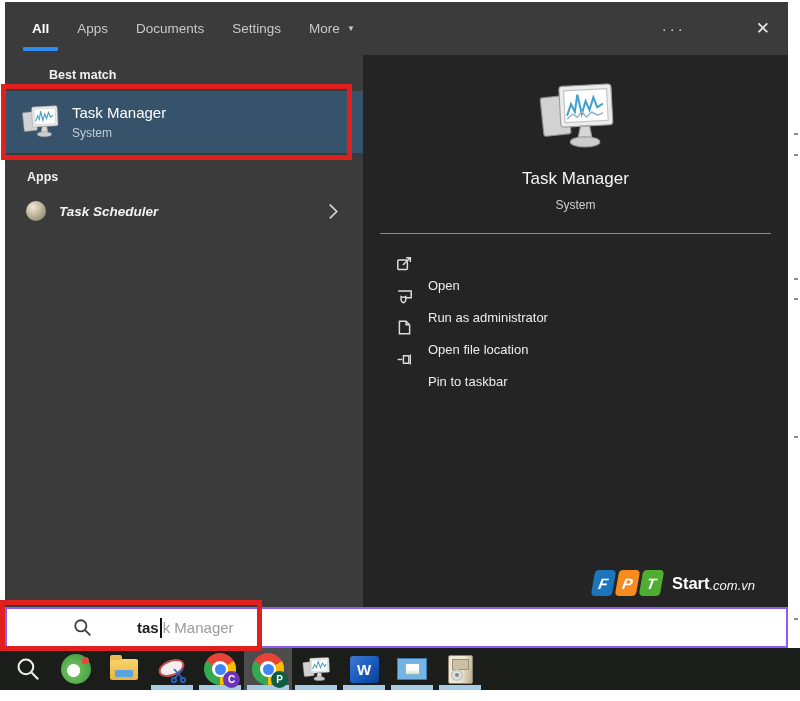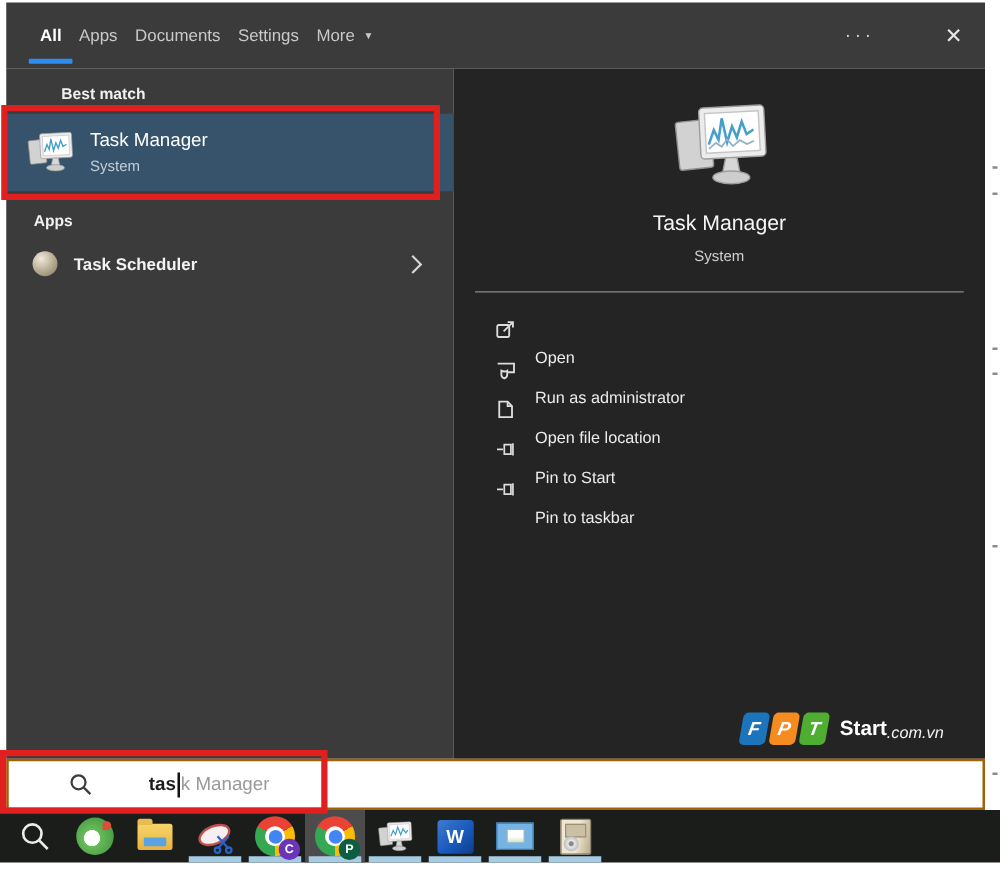--- a/index.html
+++ b/index.html
@@ -6,21 +6,21 @@
   html,body { width:800px; height:701px; }
   body {
     position: relative; background:#ffffff; overflow:hidden;
     font-family:"Liberation Sans", sans-serif;
     -webkit-font-smoothing: antialiased;
   }
   
   .flyout { position:absolute; left:5px; top:2px; width:783px; height:646px;
             display:flex; flex-direction:column; }
   .tabbar { height:53px; background:#3b3b3b; display:flex; align-items:center;
-            padding:0 18px 0 27px; gap:14px; flex:none; }
+            padding:0 18px 0 27px; gap:28px; flex:none; }
   .tab { color:#c9c9c9; font-size:13.5px; position:relative; height:100%;
          display:flex; align-items:center; }
   .tab.active { color:#ffffff; font-weight:bold; }
   .tab.active::after { content:""; position:absolute; left:-9px; right:-9px;
          bottom:4px; height:4px; background:#2e8cf0; border-radius:1px; }
   .tab .caret { font-size:8px; margin-left:7px; color:#c9c9c9; }
   .tabbar-spacer { flex:1; }
   .ellipsis-btn { color:#d9d9d9; font-size:15px; letter-spacing:3px; margin-right:42px; }
   .close-btn { color:#e6e6e6; font-size:17px; line-height:1; }
 
@@ -35,21 +35,21 @@
   .result-row { margin-top:9px; height:62px; background:#36536b;
                 display:flex; align-items:center; padding-left:15px; }
   .result-text { margin-left:12px; }
   .result-title { color:#ffffff; font-size:15px; }
   .result-sub { color:#c2cdd6; font-size:12px; margin-top:5px; }
   .apps-h { margin-top:17px; }
   .app-row { margin-top:11px; height:32px; display:flex; align-items:center;
              padding:0 24px 0 21px; }
   .sched-icon { width:20px; height:20px; border-radius:50%; flex:none;
      background: radial-gradient(circle at 35% 30%, #efe9da, #b3a98e 55%, #7c7668); }
-  .app-label { margin-left:13px; color:#f2f2f2; font-size:13.5px; font-weight:600; flex:1; }
+  .app-label { margin-left:13px; color:#f2f2f2; font-size:13.5px; font-weight:600; flex:1;font-style:italic; }
   .settings-h { margin-top:19px; }
 
   
   .big-icon { margin-top:28px; }
   .preview-title { margin-top:18px; color:#f5f5f5; font-size:17px; }
   .preview-sub { margin-top:9px; color:#cfcfcf; font-size:12px; }
   .divider { margin-top:21px; width:calc(100% - 34px); border-top:1px solid #8a8a8a; }
   .actions { width:100%; margin-top:13px; }
   .action-row { display:flex; align-items:center; height:32px; padding-left:33px; }
   .action-icon { width:17px; height:17px; flex:none; }
@@ -57,21 +57,21 @@
 
   .fpt { position:absolute; right:33px; bottom:52px; display:flex; align-items:center; }
   .fpt-letter { width:21px; height:26px; transform:skewX(-10deg); border-radius:4px;
      color:#fff; font-weight:bold; font-style:italic; font-size:15px;
      display:flex; align-items:center; justify-content:center; margin-right:3px; }
   .fpt-shop { color:#ffffff; font-weight:bold; font-size:16.5px; margin-left:7px; }
   .fpt-domain { color:#f2f2f2; font-size:13px; margin-top:5px;font-style:italic; }
 
   
   .searchbar { position:absolute; left:0; bottom:0; height:41px; width:100%;
-      background:#ffffff; border:2px solid #a16207; display:flex; align-items:center; }
+      background:#ffffff; border:2px solid #8b5cf6; display:flex; align-items:center;padding-left:18px; }
   .search-glyph { margin-left:48px; flex:none; }
   .search-textwrap { margin-left:45px; display:flex; align-items:center; }
   .typed { font-size:15px; font-weight:bold; color:#1c1c1c; }
   .text-caret { width:2px; height:20px; background:#111; margin:0 1px; }
   .suggestion { font-size:15px; color:#9a9a9a; }
 
   
   .redbox { position:absolute; border:5px solid #e01f1f; z-index:40; pointer-events:none; }
   .redbox1 { left:1px; top:84px; width:351px; height:76px; }
   .redbox2 { left:0px; top:600px; width:262px; height:51px; }
@@ -237,30 +237,20 @@
           <span class="action-label">Open file location</span>
         </div>
         <div class="action-row">
           <svg class="action-icon" viewBox="0 0 16 16">
             <g fill="none" stroke="#dcdcdc" stroke-width="1.3">
               <path d="M1.5 8 h4.5"></path>
               <path d="M7 4.5 h5 v7 h-5 z"></path>
               <path d="M13.5 3.3 v9.4"></path>
             </g>
           </svg>
-          <span class="action-label">Pin to Start</span>
-        </div>
-        <div class="action-row">
-          <svg class="action-icon" viewBox="0 0 16 16">
-            <g fill="none" stroke="#dcdcdc" stroke-width="1.3">
-              <path d="M1.5 8 h4.5"></path>
-              <path d="M7 4.5 h5 v7 h-5 z"></path>
-              <path d="M13.5 3.3 v9.4"></path>
-            </g>
-          </svg>
           <span class="action-label">Pin to taskbar</span>
         </div>
       </div>
 
       <div class="fpt">
         <div class="fpt-letter" style="background: rgb(27, 116, 188);">F</div>
         <div class="fpt-letter" style="background: rgb(246, 139, 31);">P</div>
         <div class="fpt-letter" style="background: rgb(79, 174, 50);">T</div>
         <span class="fpt-shop">Start</span>
         <span class="fpt-domain">.com.vn</span>

